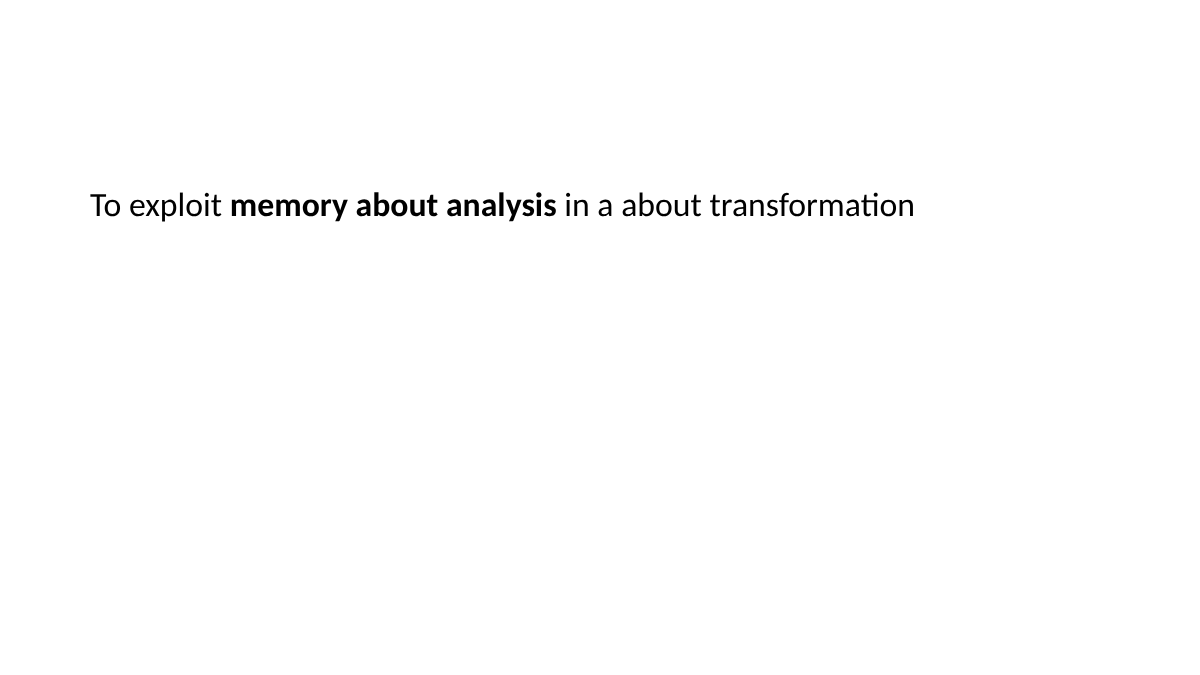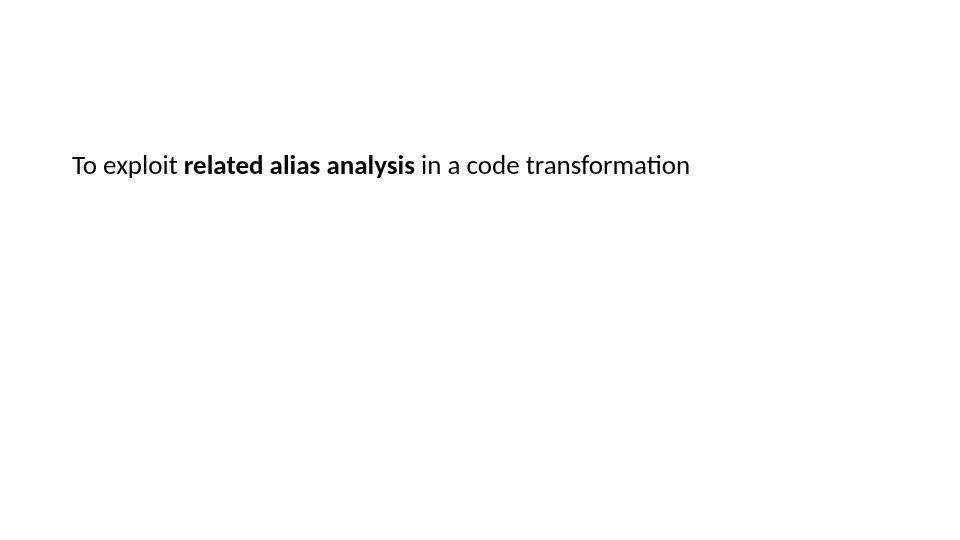--- a/index.html
+++ b/index.html
@@ -36,16 +36,16 @@
     font-weight: 400;
     margin-top: 32px;
   }
 </style>
 </head>
 <body>
 
 <div class="slide">
   <div class="content">
     <p>
-      <span class="regular">To exploit </span><span class="bold">related alias analysis</span><span class="regular"> in a code transformation</span>
+      <span class="regular">To exploit </span><span class="bold">memory about analysis</span><span class="regular"> in a about transformation</span>
     </p>
   </div>
 </div>
 
 </body></html>

